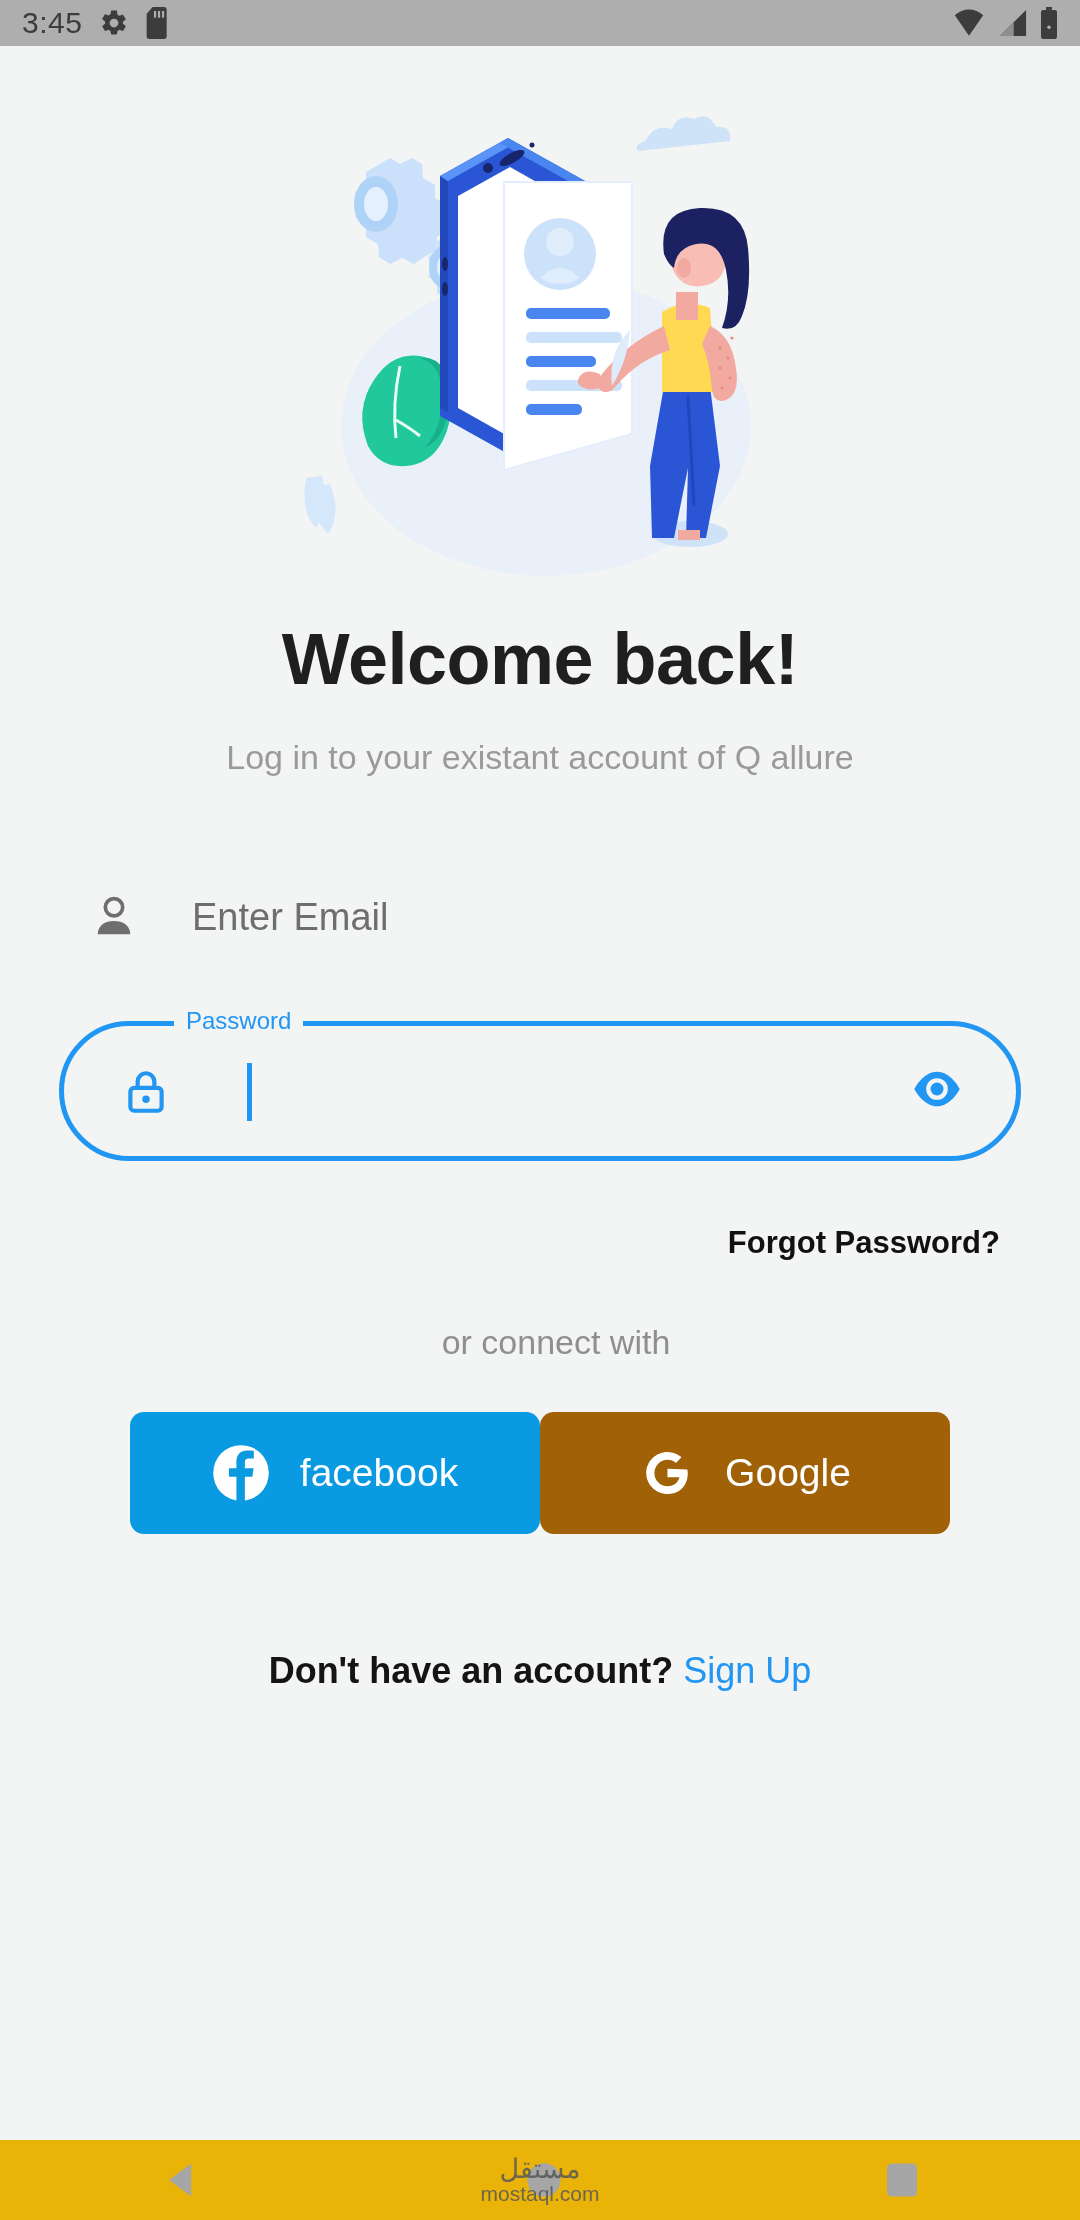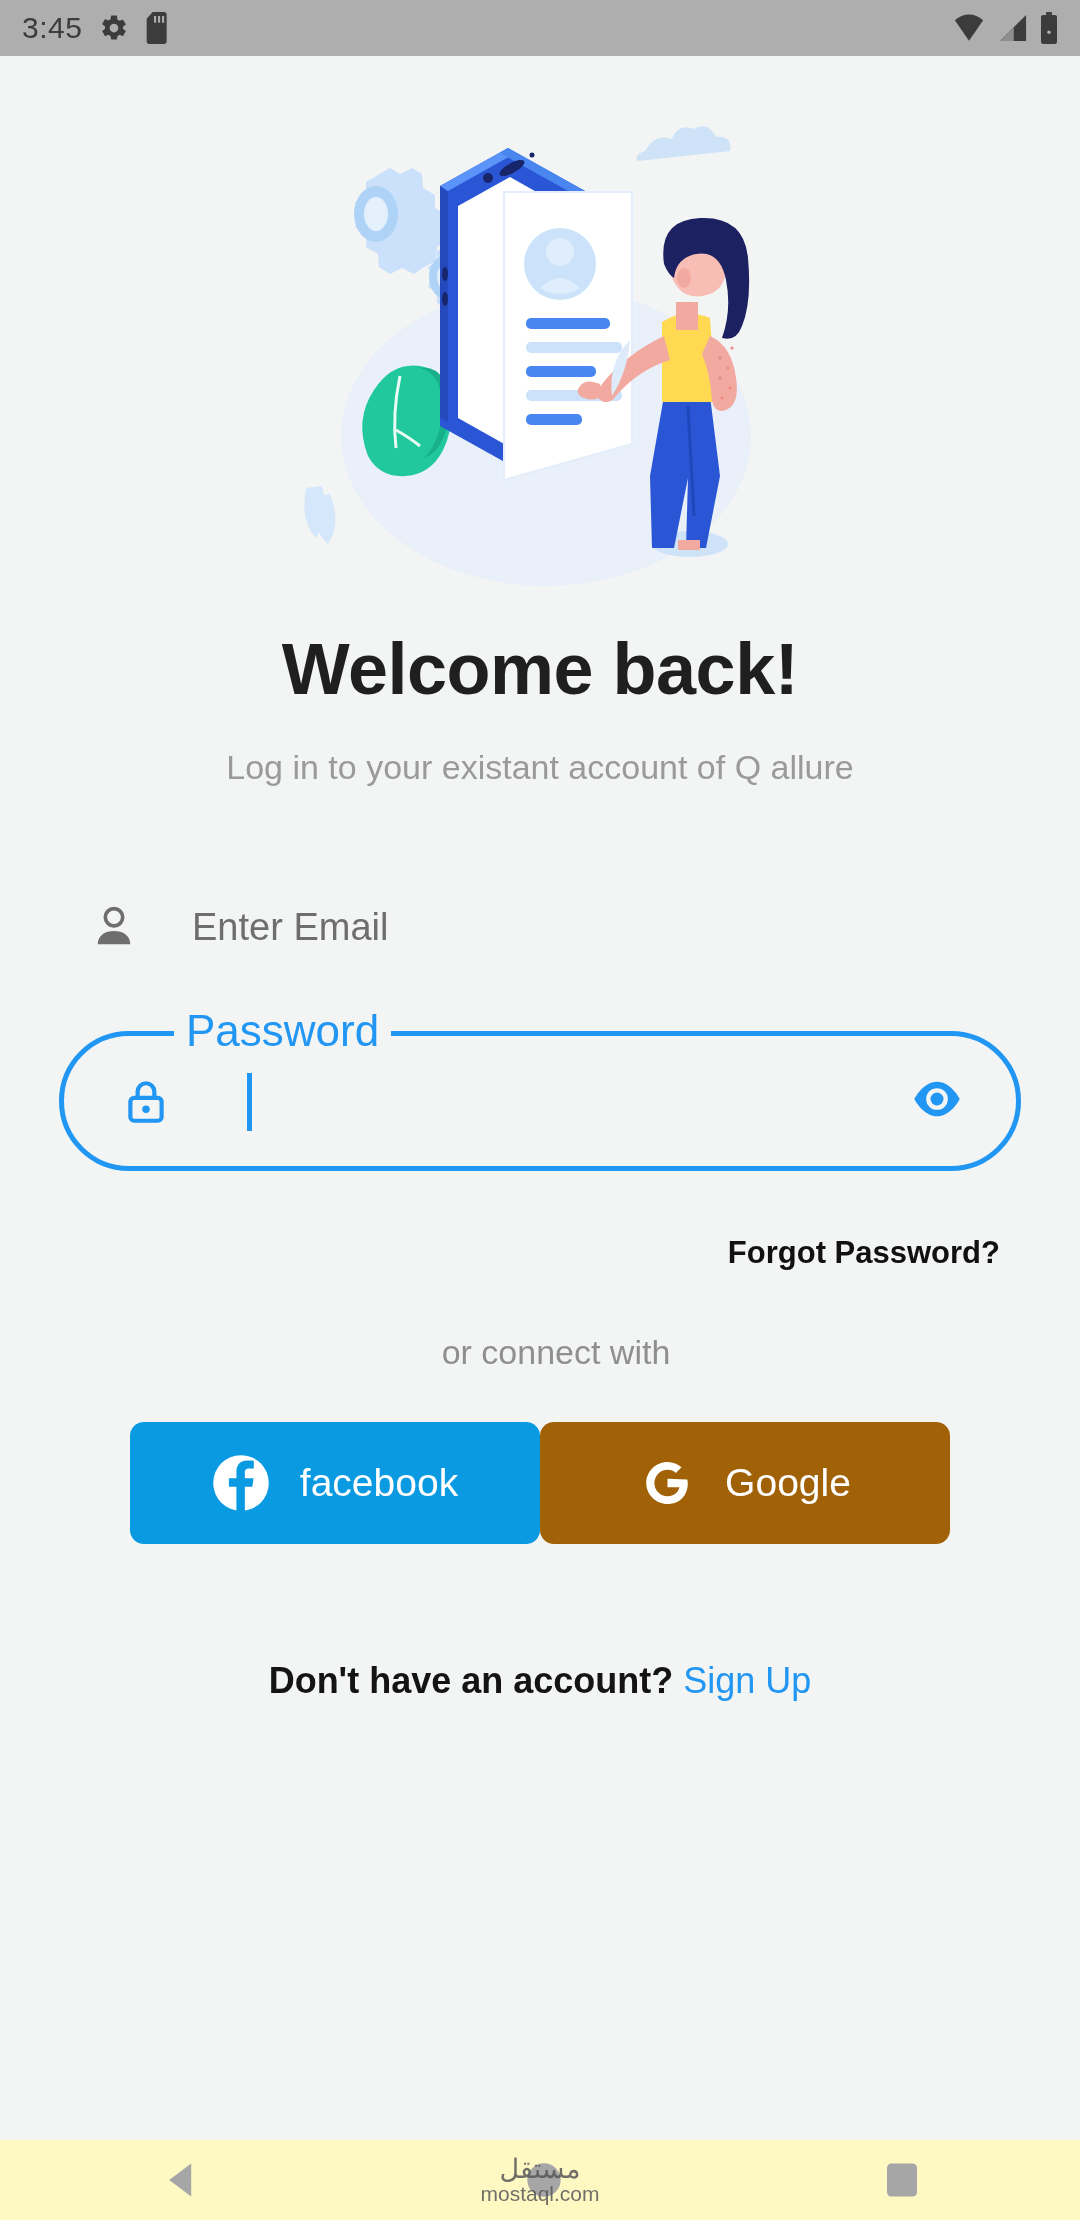--- a/index.html
+++ b/index.html
@@ -6,21 +6,21 @@
   html,body { width:1080px; height:2220px; }
   body {
     font-family:"Liberation Sans", sans-serif;
     background:#F3F4F4;
     overflow:hidden;
     position:relative;
   }
 
   
   .status-bar{
-    height:56px; width:1080px;
+    height:46px; width:1080px;
     background:#AEAEAE;
     display:flex; align-items:center;
     padding:0 22px;
     position:relative;
   }
   .status-left{ display:flex; align-items:center; gap:17px; }
   .status-time{ font-size:30px; color:#3C3C3C; letter-spacing:.5px; font-family:"Liberation Sans",sans-serif; }
   .status-right{ margin-left:auto; display:flex; align-items:center; gap:11px; }
 
   
@@ -80,21 +80,21 @@
     position:absolute; inset:0;
     border:5px solid #2196F3;
     border-radius:70px;
     background:transparent;
   }
   .pw-label{
     position:absolute;
     left:115px; top:-24px;
     background:#F3F4F4;
     padding:0 12px;
-    font-size:44px;
+    font-size:24px;
     color:#2196F3;
     line-height:48px;
   }
   .pw-lock{ position:absolute; left:62px; top:46px; width:50px; height:50px; }
   .pw-caret{
     position:absolute;
     left:188px; top:42px;
     width:5px; height:58px;
     background:#2196F3;
   }
@@ -176,21 +176,21 @@
   .signup-link{
     font-size:36px;
     color:#2196F3;
   }
 
   
   .nav-bar{
     position:absolute;
     left:0; bottom:0;
     width:1080px; height:80px;
-    background:#fef9c3;
+    background:#eab308;
     display:flex;
     align-items:center;
     justify-content:space-around;
   }
   .nav-watermark{
     position:absolute;
     left:50%; top:50%;
     transform:translate(-50%,-50%);
     color:#585858;
     font-size:23px;

